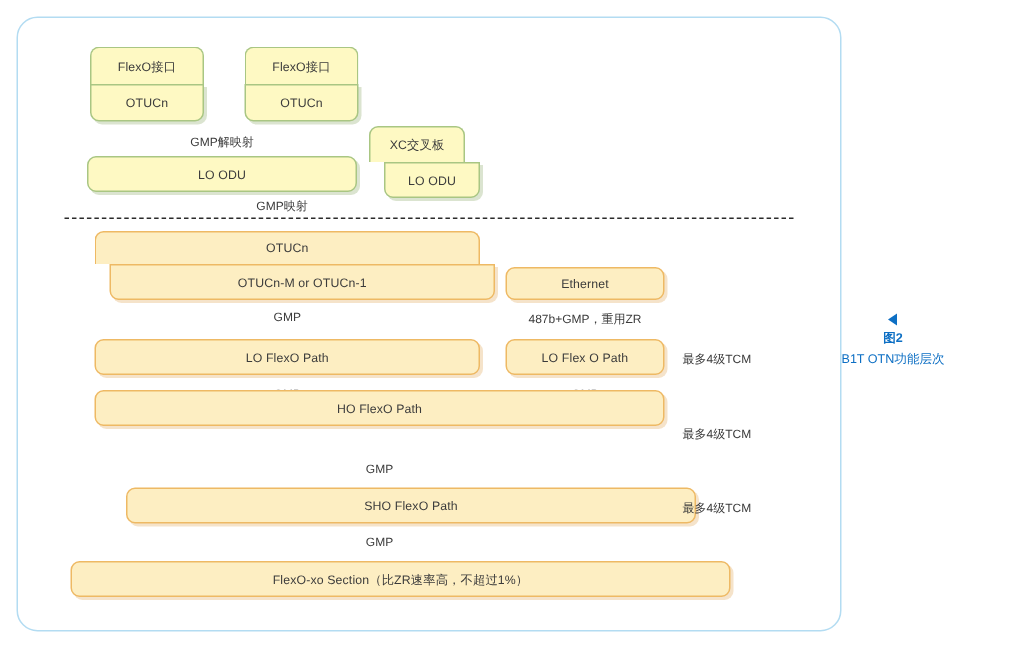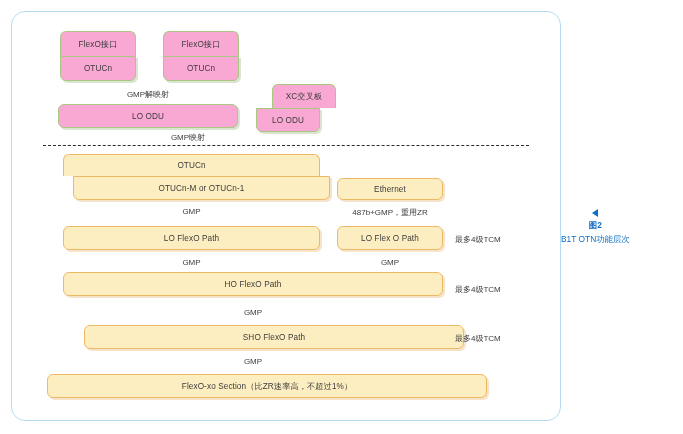--- a/index.html
+++ b/index.html
@@ -39,21 +39,21 @@
     box-sizing: border-box;
     display: flex;
     align-items: center;
     justify-content: center;
     font-size: 8.2px;
     color: #3b3b3b;
     letter-spacing: 0.1px;
     white-space: nowrap;
   }
   .green {
-    background: #f9a8d4;
+    background: #fef9c3;
     border: 1px solid #a9c683;
     box-shadow: 2px 2px 0 0 rgba(190,205,170,0.55);
   }
   .orange {
     background: #fdeec2;
     border: 1px solid #eeb964;
     box-shadow: 2px 2px 0 0 rgba(235,200,150,0.5);
   }
   .rtop {
     border-radius: 6px 6px 0 0;
@@ -124,21 +124,21 @@
     <span>OTUCn</span>
   </div>
 
   <div class="box green rtop" style="left:163px; top:31px; width:76px; height:25px;">
     <span>FlexO接口</span>
   </div>
   <div class="box green rbot" style="left:163px; top:56px; width:76px; height:25px;">
     <span>OTUCn</span>
   </div>
 
-  <div class="box green rtop" style="left:272px; top:84px; width:64px; height:24px;">
+  <div class="box green rtop" style="left:246px; top:84px; width:64px; height:24px;">
     <span>XC交叉板</span>
   </div>
   <div class="box green rbot" style="left:256px; top:108px; width:64px; height:24px;">
     <span>LO ODU</span>
   </div>
 
   <div class="lbl center" style="left:60px; top:89px; width:176px;">GMP解映射</div>
 
   <div class="box green rall" style="left:58px; top:104px; width:180px; height:24px;">
     <span>LO ODU</span>
@@ -169,21 +169,21 @@
 
   <div class="box orange rall" style="left:337px; top:226px; width:106px; height:24px;">
     <span>LO Flex O Path</span>
   </div>
 
   <div class="lbl" style="left:455px; top:234px;">最多4级TCM</div>
 
   <div class="lbl center" style="left:63px; top:258px; width:257px;">GMP</div>
   <div class="lbl center" style="left:337px; top:258px; width:106px;">GMP</div>
 
-  <div class="box orange rall" style="left:63px; top:272px; width:380px; height:24px;">
+  <div class="box orange rall" style="left:63px; top:260px; width:380px; height:24px;">
     <span>HO FlexO Path</span>
   </div>
 
   <div class="lbl" style="left:455px; top:284px;">最多4级TCM</div>
 
   <div class="lbl center" style="left:63px; top:308px; width:380px;">GMP</div>
 
   <div class="box orange rall" style="left:63px; top:325px; width:380px; height:24px;margin-left:21px;">
     <span>SHO FlexO Path</span>
   </div>

